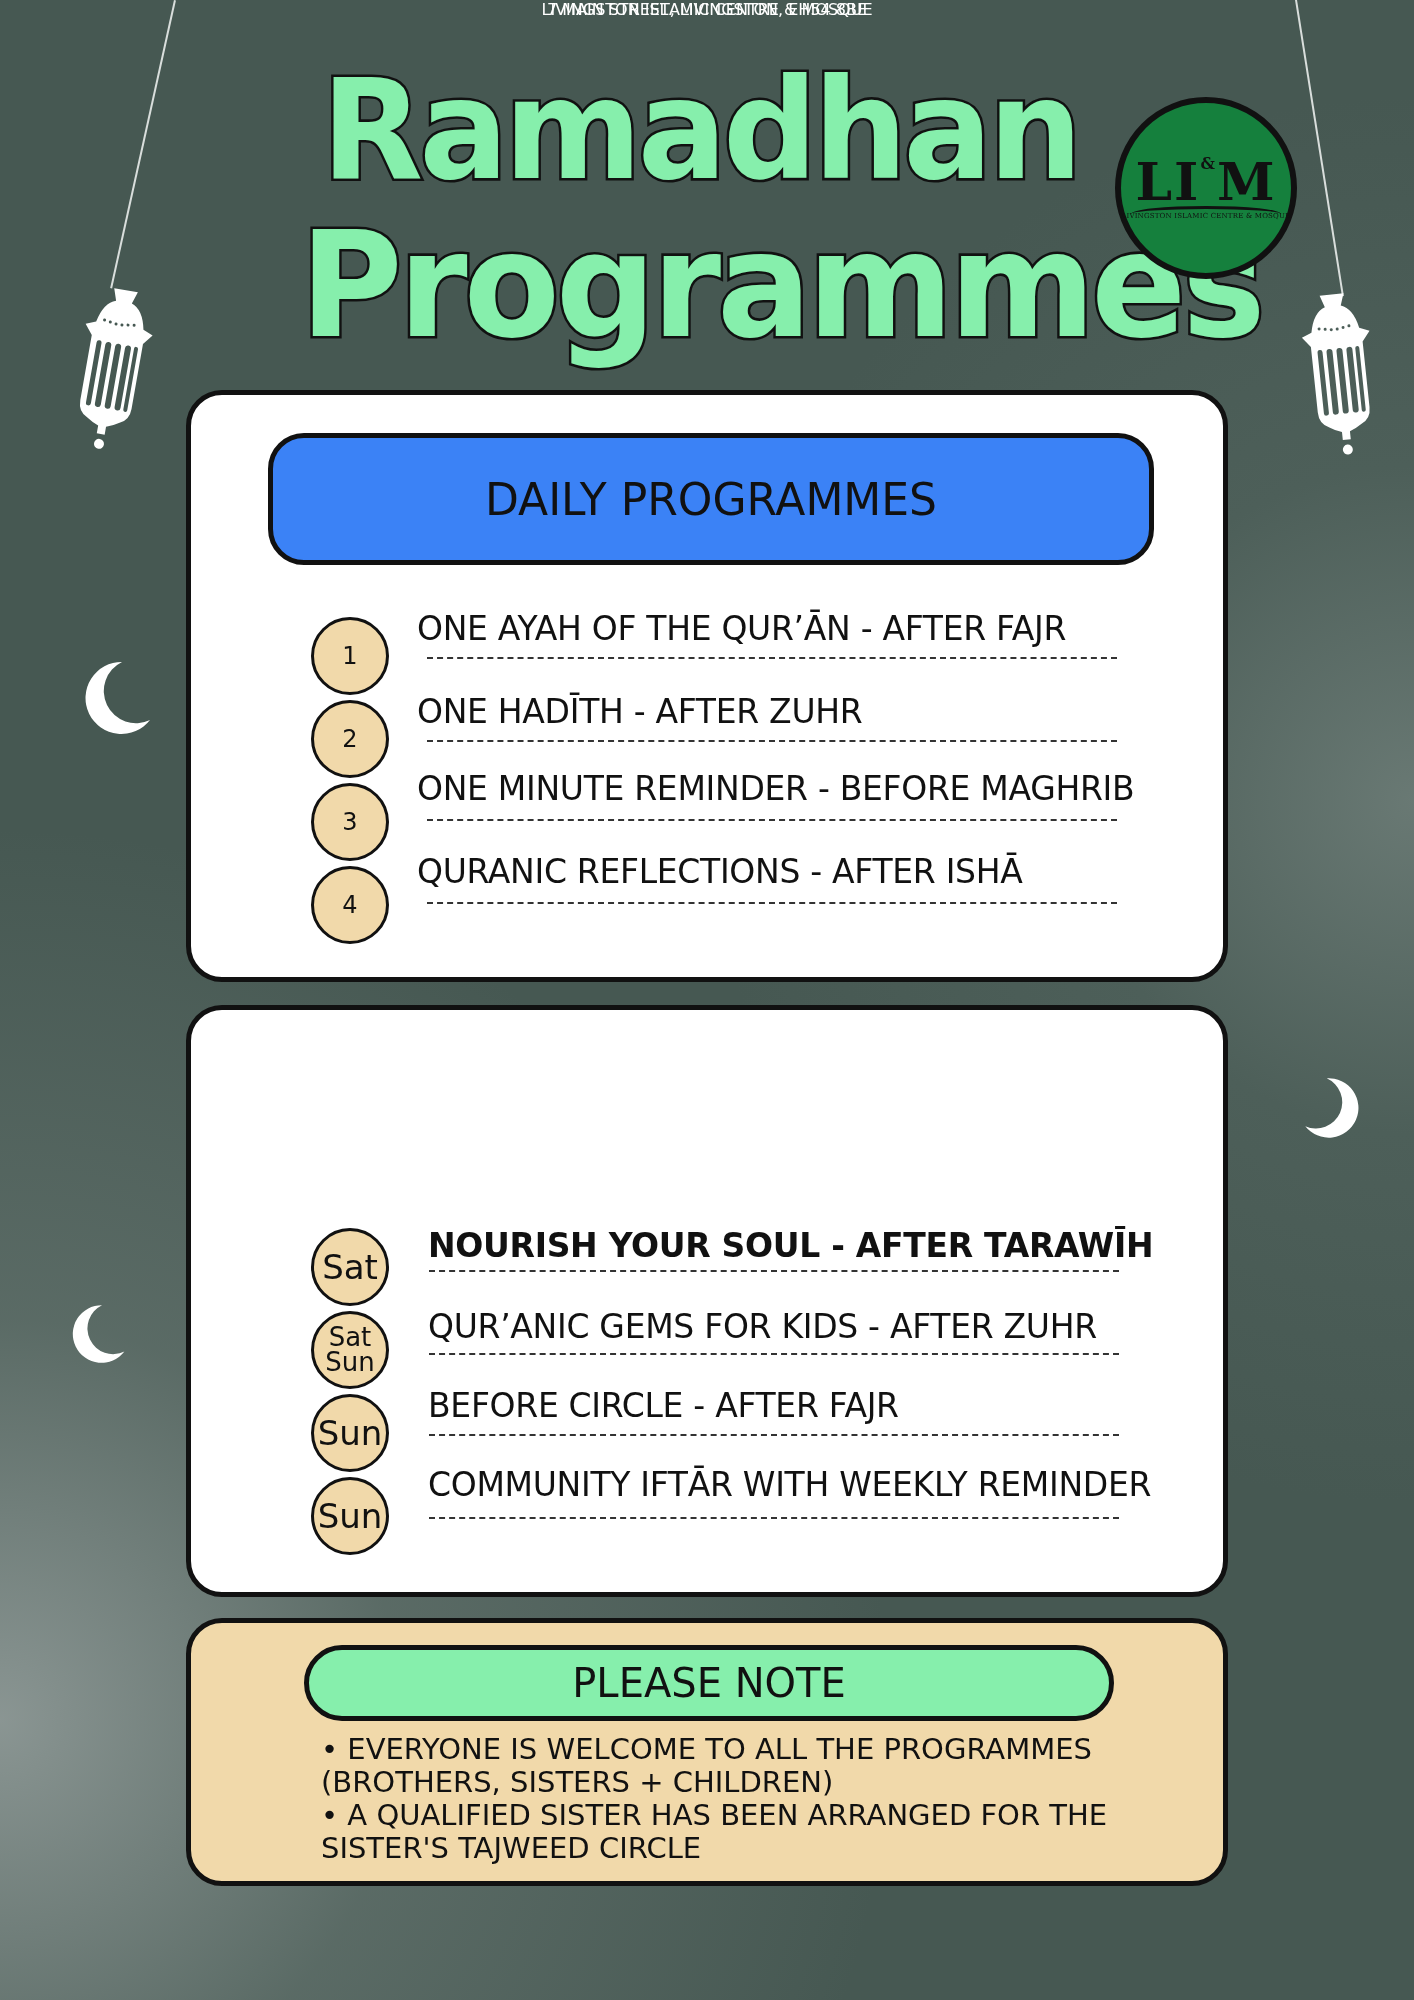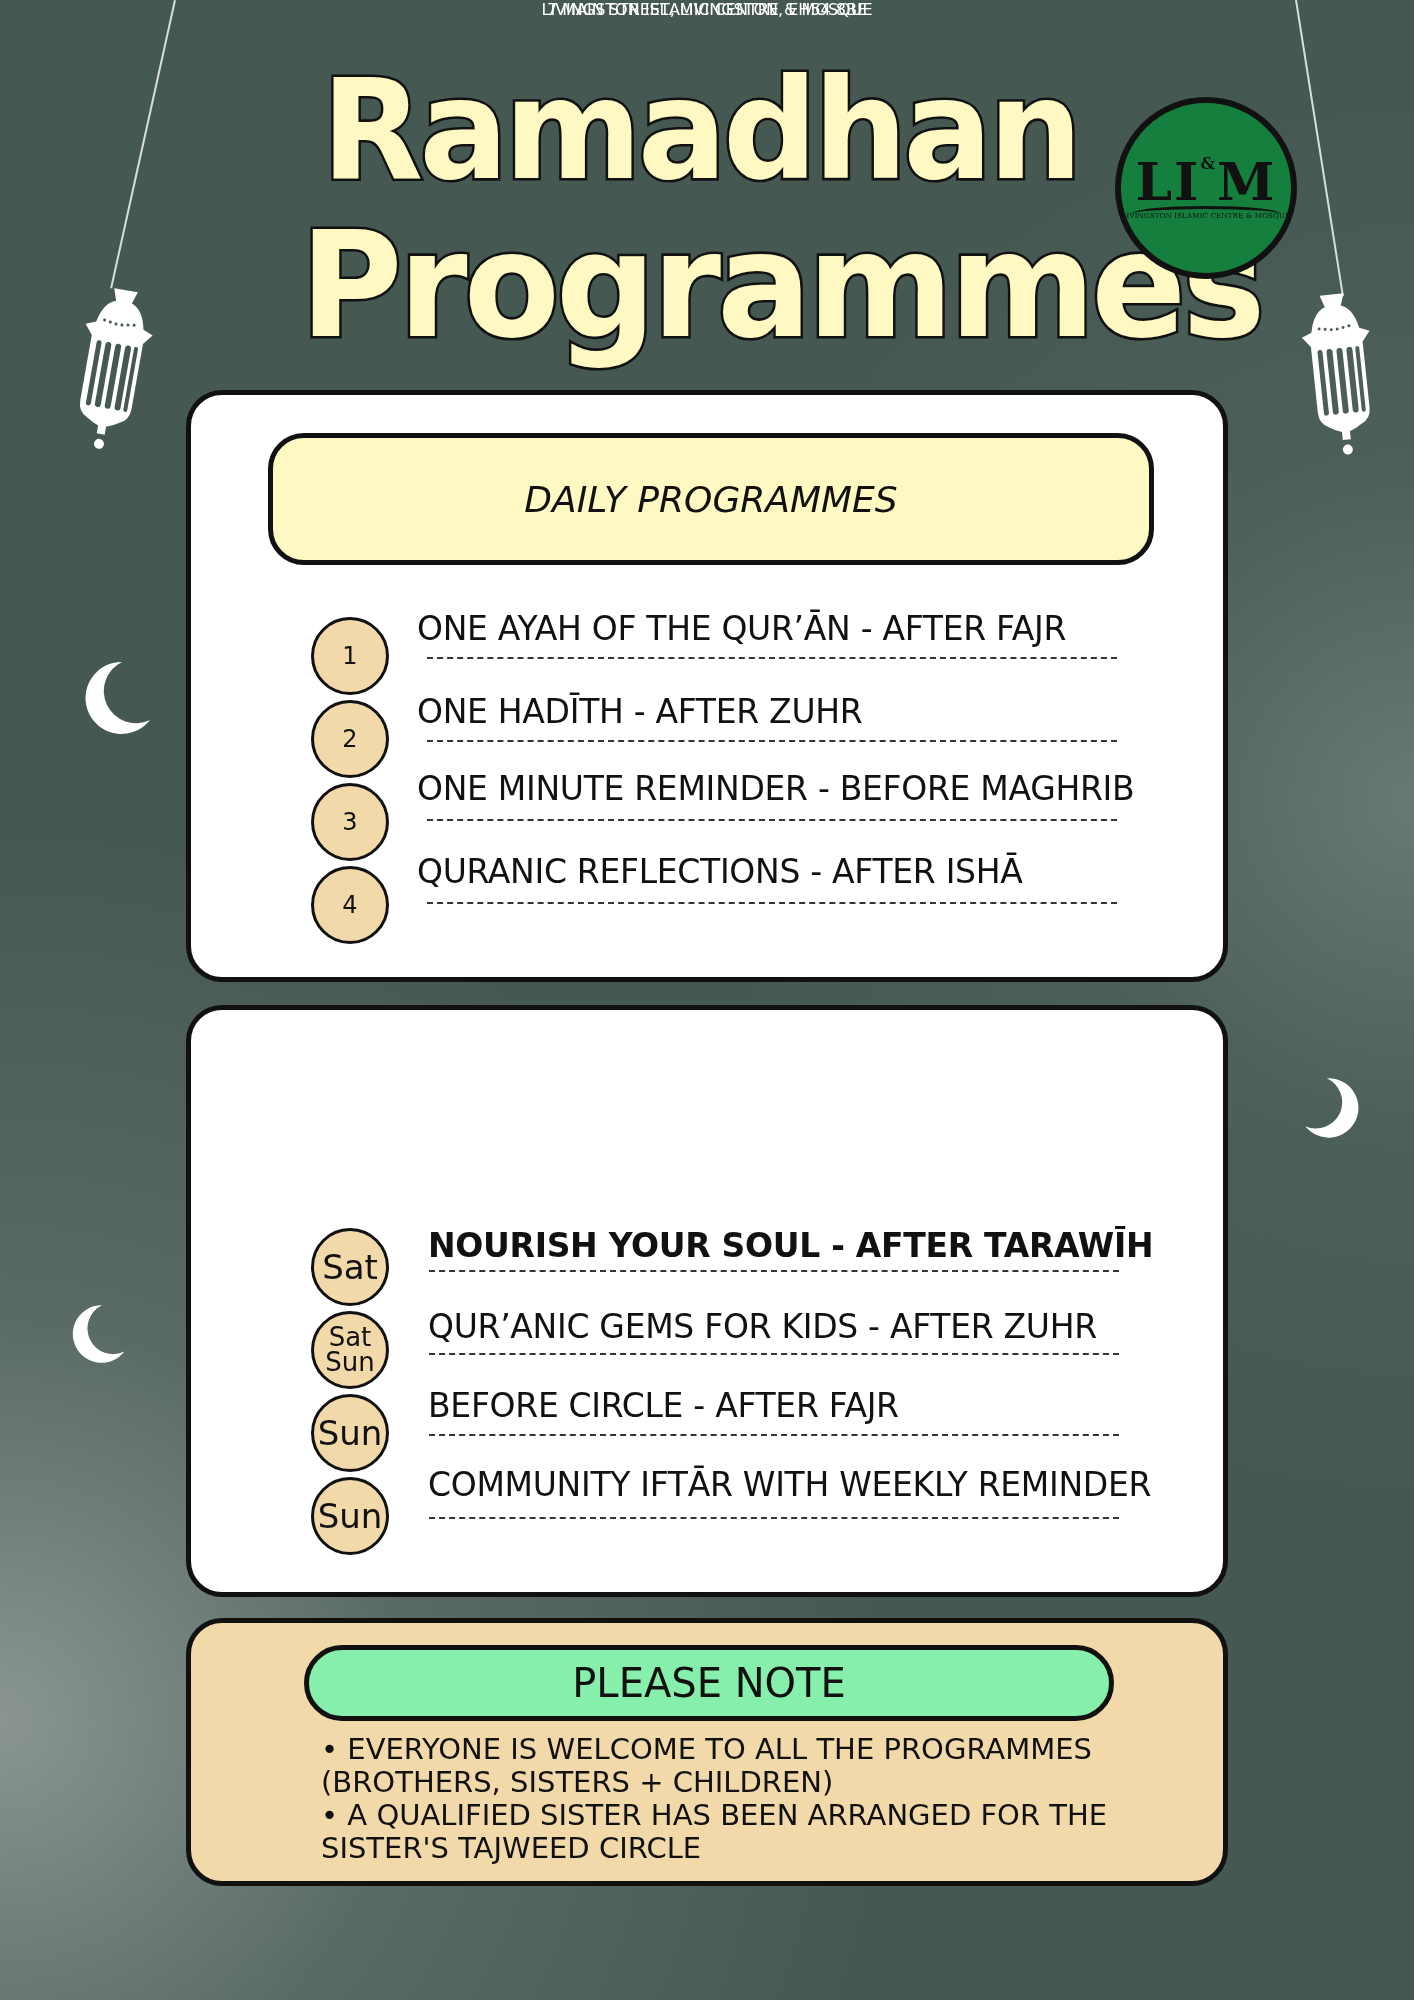--- a/index.html
+++ b/index.html
@@ -11,21 +11,21 @@
       radial-gradient(circle at 0% 86%, rgba(150,160,158,0.85) 0%, rgba(110,125,120,0.5) 18%, rgba(70,88,82,0) 40%),
       radial-gradient(circle at 100% 40%, rgba(120,135,130,0.7) 0%, rgba(90,108,102,0.35) 18%, rgba(70,88,82,0) 38%),
       #465852;
   }
 
   
   .title {
     position: absolute; left: 300px; top: 55px; width: 800px;
     text-align: center; line-height: 150px;
     font-family: "DejaVu Sans", sans-serif; font-weight: bold;
-    color: #fef9c3;
+    color: #86efac;
     -webkit-text-stroke: 5px #111;
     paint-order: stroke fill;
     letter-spacing: -4px;
   }
   .title .l1 { display: block; font-size: 132px; transform: scaleY(1.05); }
   .title .l2 { display: block; font-size: 140px; margin-top: 6px; transform: scaleY(1.05); }
 
   
   .logo {
     position: absolute; left: 1115px; top: 97px; width: 182px; height: 182px;
@@ -45,23 +45,23 @@
   .card {
     position: absolute; left: 186px; width: 1042px;
     background: #fff; border: 5px solid #111; border-radius: 36px;
   }
   .card.daily { top: 390px; height: 592px; }
   .card.weekly { top: 1005px; height: 592px; }
   .card.note { top: 1618px; height: 268px; background: #f1d9aa; }
 
   .hdr {
     position: absolute; left: 77px; width: 886px; height: 132px;
-    background: #fef9c3; border: 5px solid #111; border-radius: 36px;
+    background: #3b82f6; border: 5px solid #111; border-radius: 36px;
     display: flex; align-items: center; justify-content: center;
-    font-size: 36px; color: #111; letter-spacing: 0px; font-style: italic;
+    font-size: 44px; color: #111; letter-spacing: 0px;
   }
 
   .row { position: absolute; left: 120px; height: 80px; width: 900px; }
   .badge {
     position: absolute; left: 0; top: 0; width: 78px; height: 78px;
     border-radius: 50%; background: #f1d9aa; border: 3px solid #111;
     display: flex; align-items: center; justify-content: center; flex-direction: column;
     color: #111; font-size: 24px; line-height: 1;
   }
   .badge.day { font-size: 34px; }

